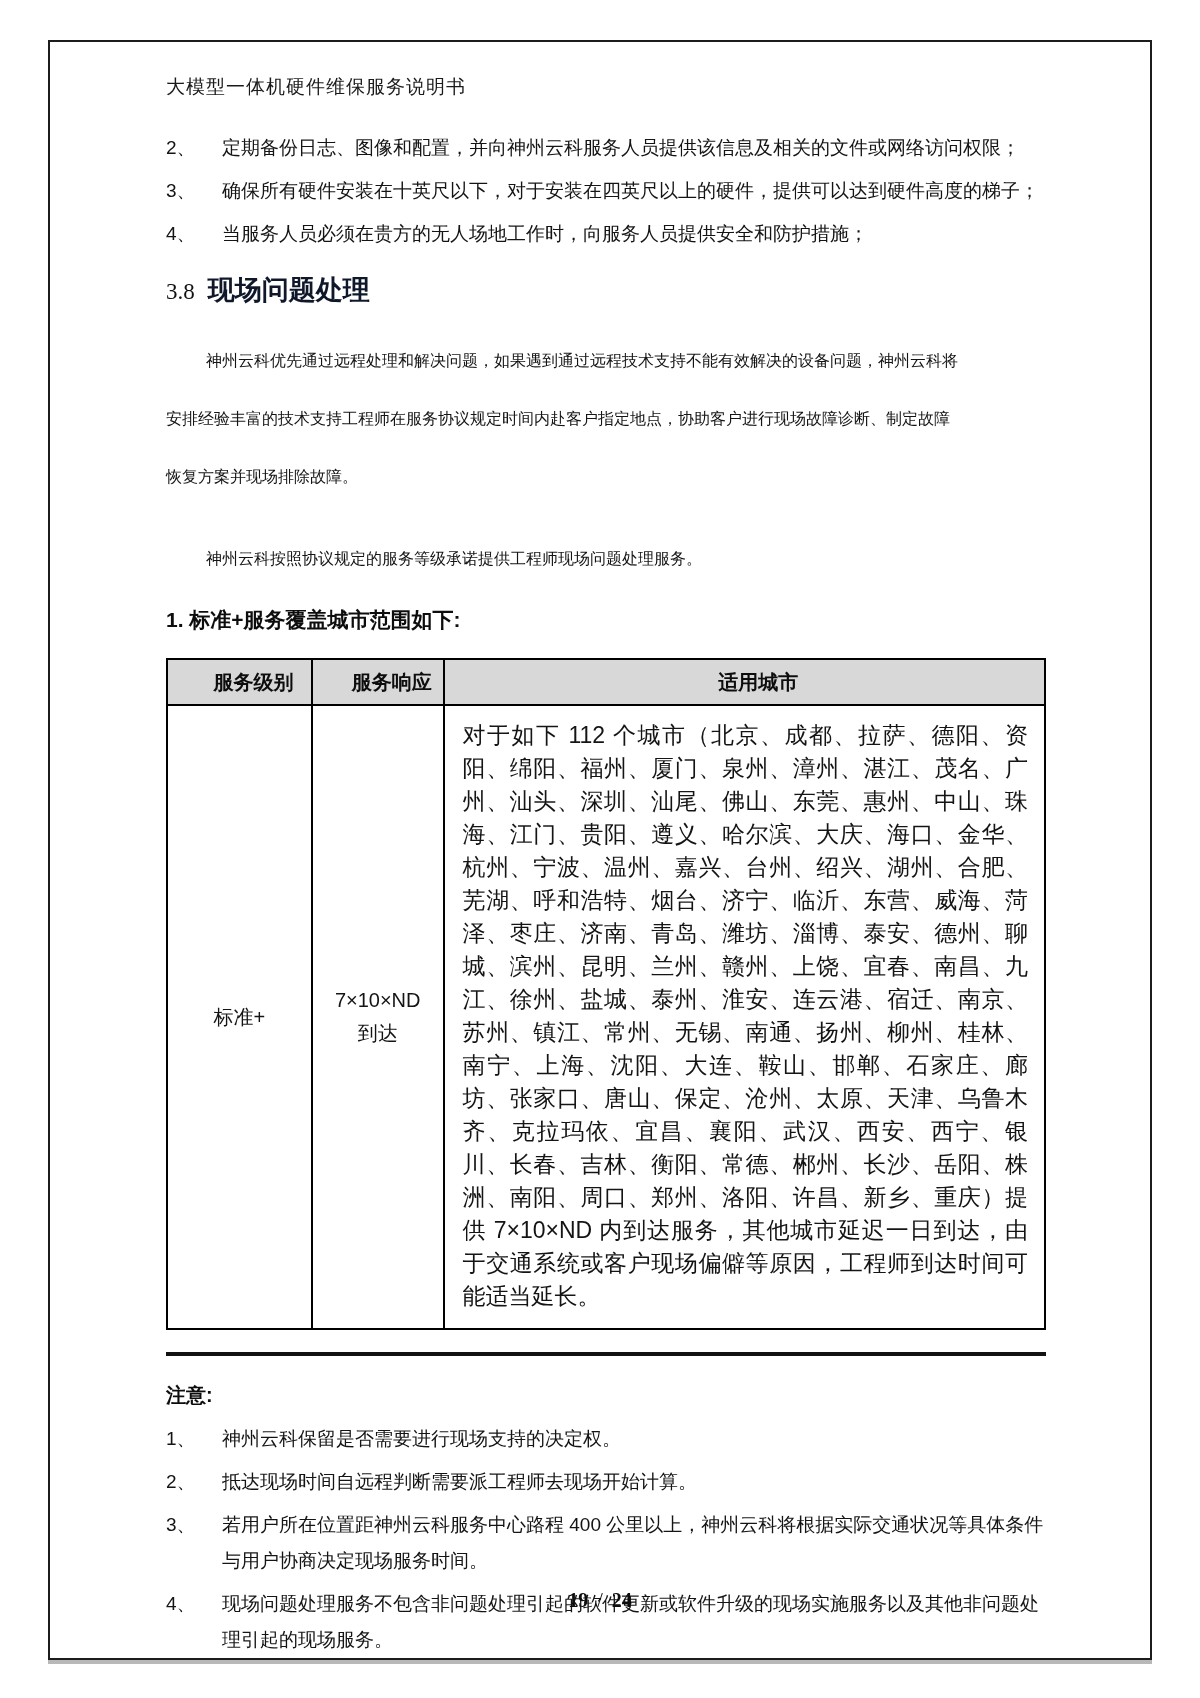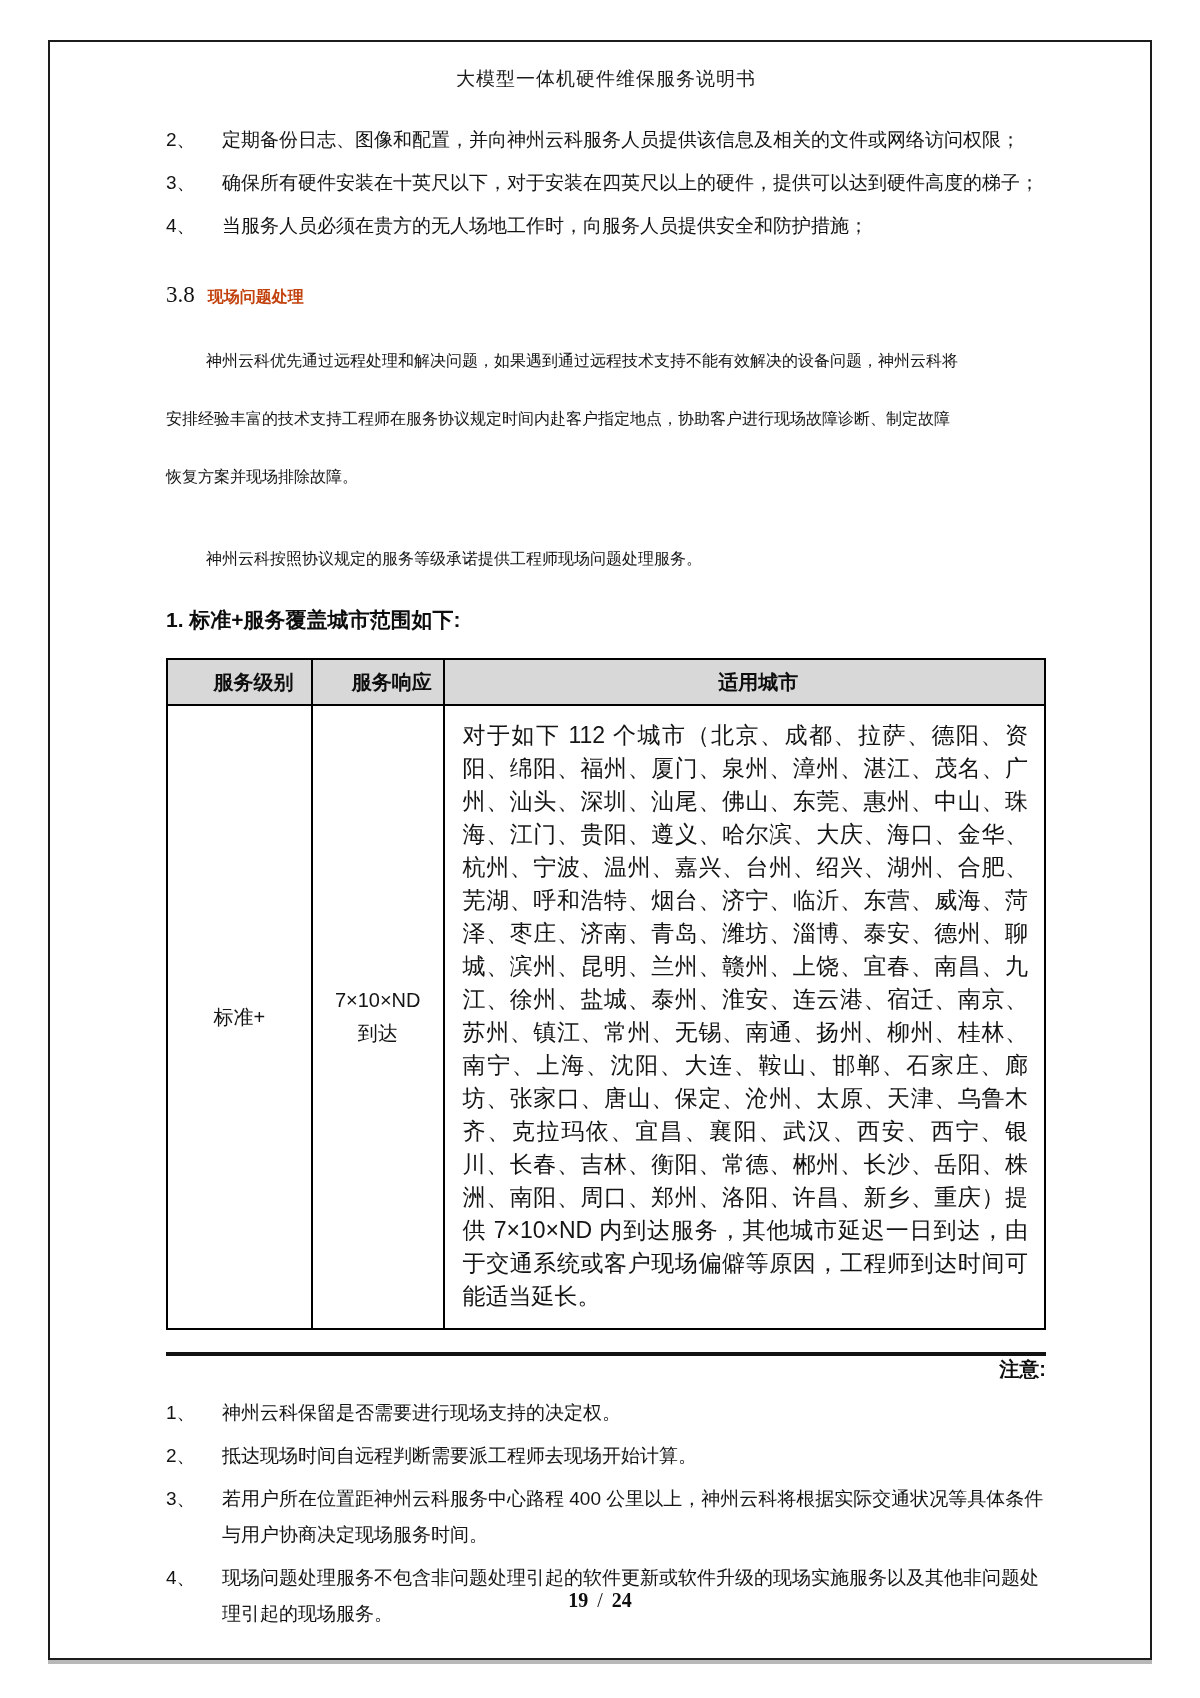--- a/index.html
+++ b/index.html
@@ -12,37 +12,37 @@
   .page-frame {
     position:absolute; left:48px; top:40px; width:1104px; height:1620px;
     background:#ffffff; border:2px solid #1c1c1c;
     box-shadow:0 4px 0 rgba(0,0,0,0.28);
   }
   .content {
     position:absolute; left:0; top:0; right:0; bottom:0;
     padding:0 104px 0 116px;
   }
   .doc-header {
-    margin-top:24px; text-align:center;
+    margin-top:32px; text-align:left;
     font-size:19px; letter-spacing:1px; color:#1a1a1a;
   }
   .intro-list { margin-top:36px; }
   .intro-item {
     display:flex; font-size:19px; line-height:24px; margin-bottom:19px;
     color:#141414;
   }
   .li-num { width:56px; flex-shrink:0; }
   .section-heading {
-    margin-top:44px; display:flex; align-items:baseline;
+    margin-top:26px; display:flex; align-items:baseline;
   }
   .section-num {
     font-family:"Liberation Serif","DejaVu Serif",serif;
     font-size:23px; margin-right:13px; color:#111;
   }
-  .section-title { font-size:16px; font-weight:700; color:#c2410c;text-align:right; }
+  .section-title { font-size:27px; font-weight:700; color:#0f172a;text-align:right; }
   .body-para {
     margin-top:24px; width:794px;
     font-size:16px; line-height:58px; text-indent:40px; color:#141414;
   }
   .coverage-label { margin-top:18px; font-size:21px; font-weight:700; color:#0d0d0d; }
   table.coverage {
     margin-top:24px; width:100%; border-collapse:collapse;
     table-layout:fixed;
   }
   table.coverage th {
@@ -53,21 +53,21 @@
   col.c-level { width:16.5%; }
   col.c-resp  { width:15%; }
   col.c-city  { width:68.5%; }
   td.cell-center { text-align:center; font-size:20px; color:#141414; }
   td.cell-resp .resp-line { display:block; line-height:33px; }
   td.cell-cities {
     padding:13px 16px 15px 18px;
     font-size:23px; line-height:33px; text-align:justify; color:#141414;
   }
   .notes-divider { margin-top:22px; height:4px; background:#121212; }
-  .notes-label { font-size:20px; font-weight:700; color:#0d0d0d;text-align:right; }
+  .notes-label { margin-top:26px; font-size:20px; font-weight:700; color:#0d0d0d; }
   .notes-list { margin-top:12px; }
   .note-item {
     display:flex; font-size:19px; line-height:36px; margin-bottom:7px;
     color:#141414;
   }
   .doc-footer {
     position:absolute; left:0; right:0; bottom:46px; text-align:center;
     font-family:"Liberation Serif","DejaVu Serif",serif;
     font-size:20px; font-weight:700; color:#0d0d0d;
   }

